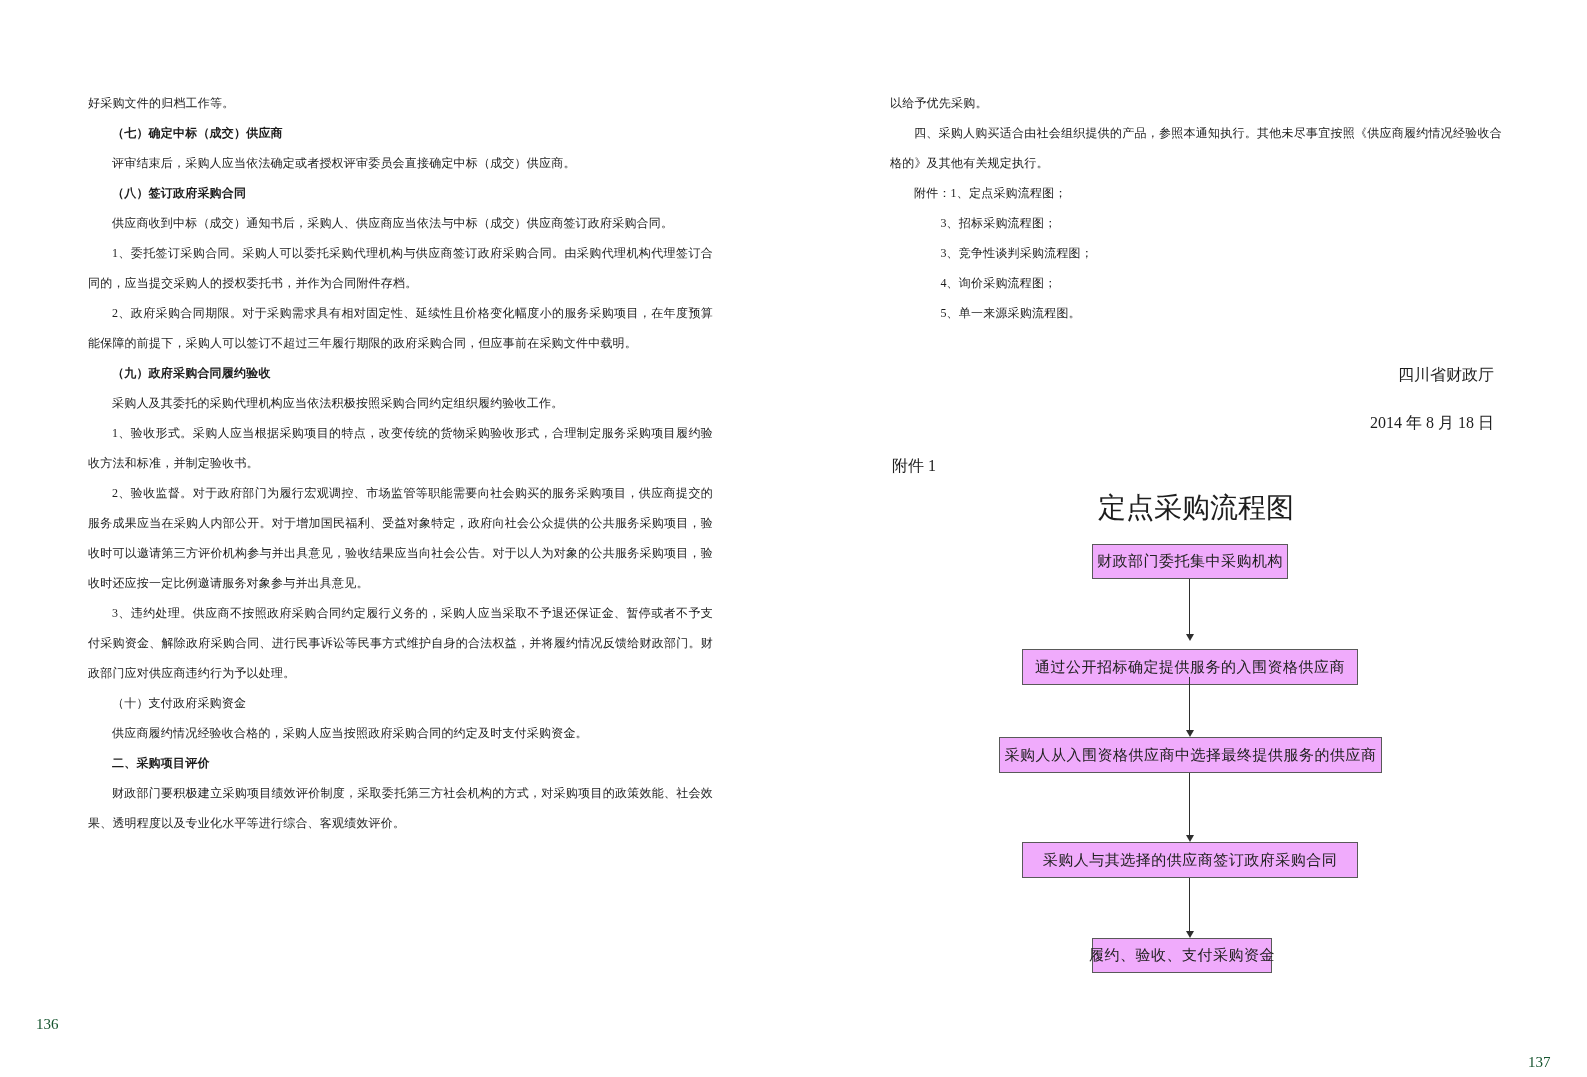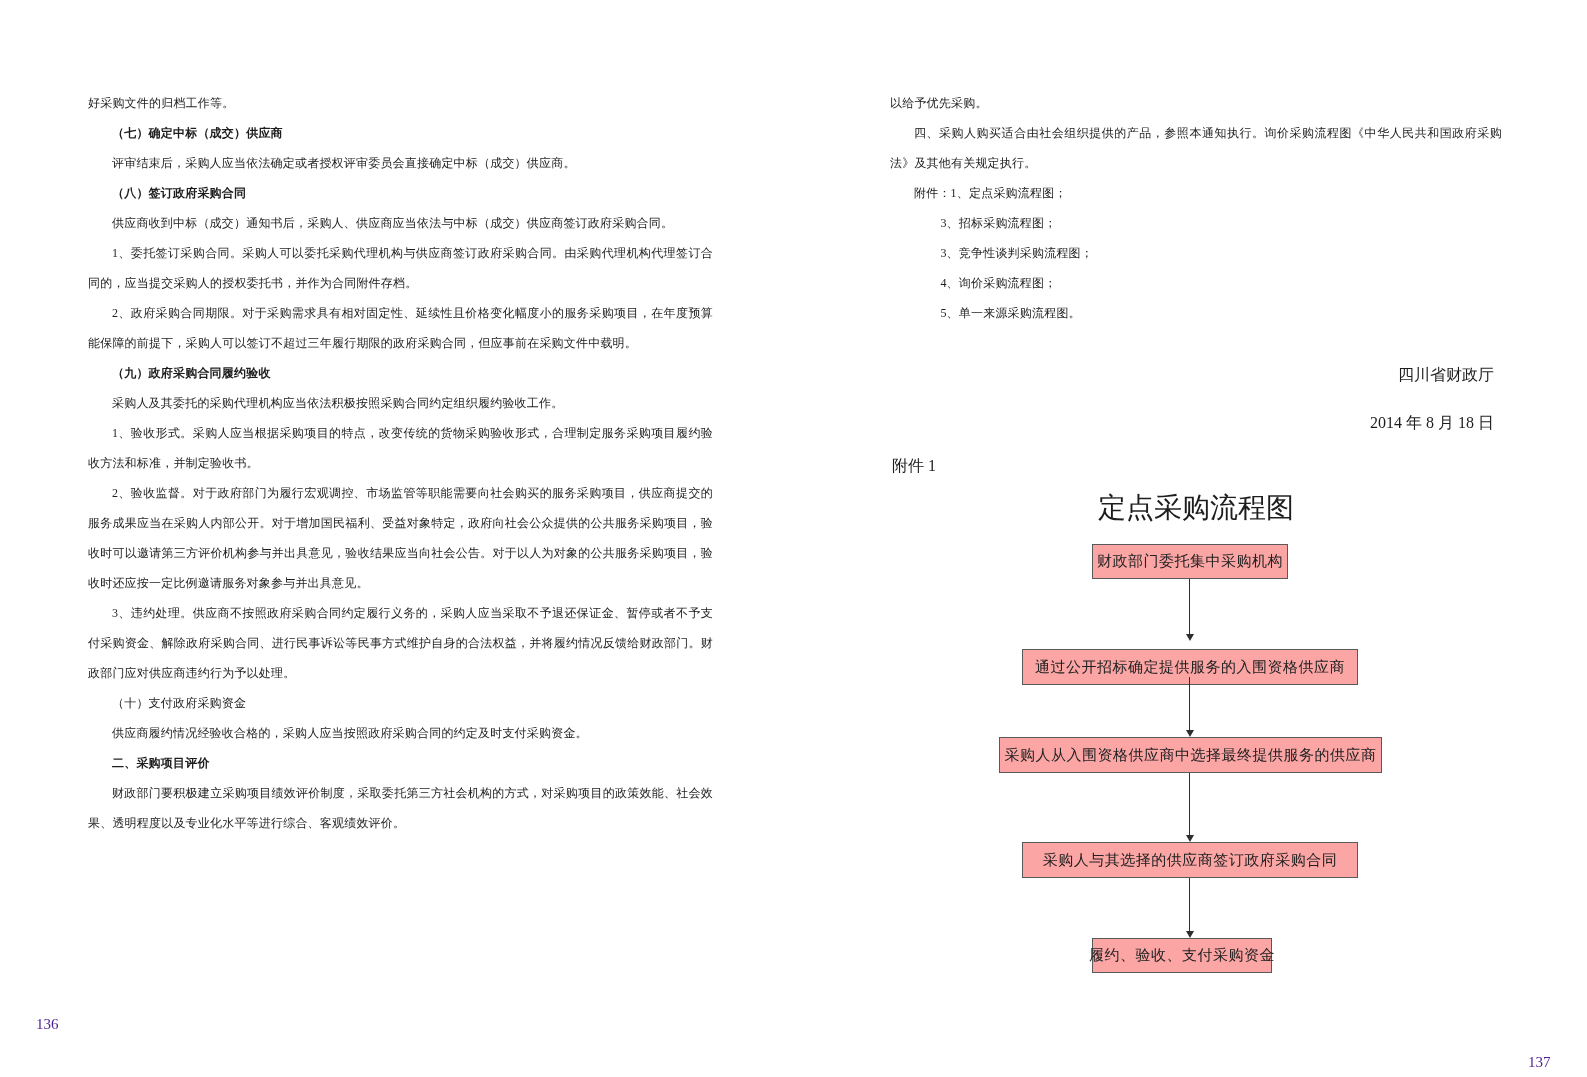--- a/index.html
+++ b/index.html
@@ -28,42 +28,42 @@
   .attach{ position:absolute; top:451px; left:2px;   font-size:16px; line-height:30px; }
 
   .fc-title {
     position:absolute; top:489px; left:0; width:100%;
     text-align:center; font-size:28px; font-weight:normal;
     font-family:"Liberation Sans","DejaVu Sans",sans-serif;
   }
 
   .fchart { position:absolute; top:536px; left:0; width:612px; height:460px; }
   .fbox {
-    position:absolute; box-sizing:border-box; background:#fca5a5;
+    position:absolute; box-sizing:border-box; background:#f0abfc;
     border:1px solid #595959; display:flex; align-items:center; justify-content:center;
     font-size:15px; letter-spacing:0.5px; white-space:nowrap; color:#222;
   }
   #fb1 { left:202px; top:8px;   width:196px; height:35px; }
   #fb2 { left:132px; top:113px; width:336px; height:36px; }
   #fb3 { left:109px; top:201px; width:383px; height:36px; }
   #fb4 { left:132px; top:306px; width:336px; height:36px; }
   #fb5 { left:202px; top:402px; width:180px; height:35px; }
 
   .farrow { position:absolute; left:299px; width:1px; background:#2e2e2e; }
   .farrow::after {
     content:""; position:absolute; bottom:-7px; left:-3.5px;
     width:0; height:0; border:4px solid transparent;
     border-top:7px solid #2e2e2e; border-bottom:none;
   }
   #fa1 { top:43px;  height:55px; }
   #fa2 { top:141px; height:53px; }
   #fa3 { top:237px; height:62px; }
   #fa4 { top:342px; height:53px; }
 
-  .pagenum { position:absolute; font-size:15px; color:#4c1d95; }
+  .pagenum { position:absolute; font-size:15px; color:#14532d; }
   #pn-left  { left:36px;   top:1016px; }
   #pn-right { left:1528px; top:1018px;margin-top:36px; }
 </style>
 </head>
 <body>
 
 <div class="page page-left">
   <div class="flow">
     <p class="cont">好采购文件的归档工作等。</p>
     <p class="head">（七）确定中标（成交）供应商</p>
@@ -81,21 +81,21 @@
     <p class="para">供应商履约情况经验收合格的，采购人应当按照政府采购合同的约定及时支付采购资金。</p>
     <p class="head">二、采购项目评价</p>
     <p class="para">财政部门要积极建立采购项目绩效评价制度，采取委托第三方社会机构的方式，对采购项目的政策效能、社会效果、透明程度以及专业化水平等进行综合、客观绩效评价。</p>
 
   </div>
 </div>
 
 <div class="page page-right">
   <div class="flow">
     <p class="cont">以给予优先采购。</p>
-    <p class="para">四、采购人购买适合由社会组织提供的产品，参照本通知执行。询价采购流程图《中华人民共和国政府采购法》及其他有关规定执行。</p>
+    <p class="para">四、采购人购买适合由社会组织提供的产品，参照本通知执行。其他未尽事宜按照《供应商履约情况经验收合格的》及其他有关规定执行。</p>
     <p class="para">附件：1、定点采购流程图；</p>
     <p class="sub">3、招标采购流程图；</p>
     <p class="sub">3、竞争性谈判采购流程图；</p>
     <p class="sub">4、询价采购流程图；</p>
     <p class="sub">5、单一来源采购流程图。</p>
   </div>
 
   <div class="sig">四川省财政厅</div>
   <div class="rdate">2014 年 8 月 18 日</div>
   <div class="attach">附件 1</div>

